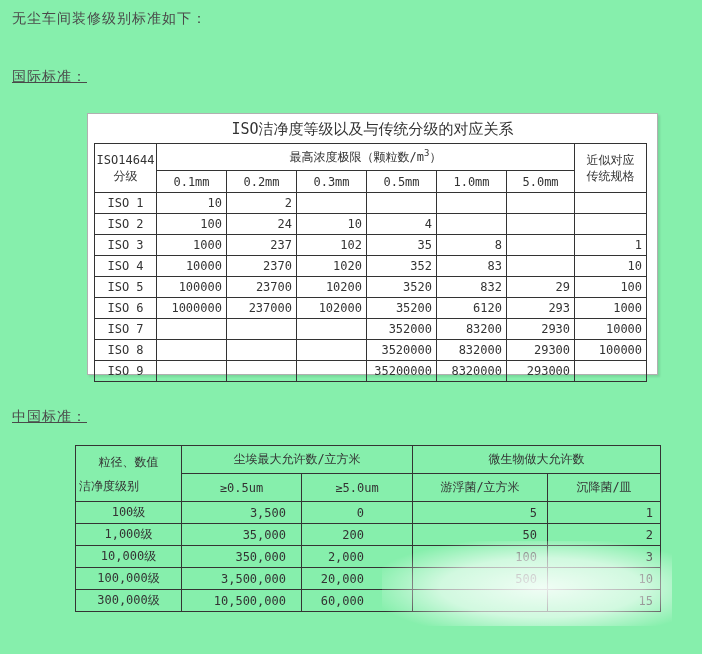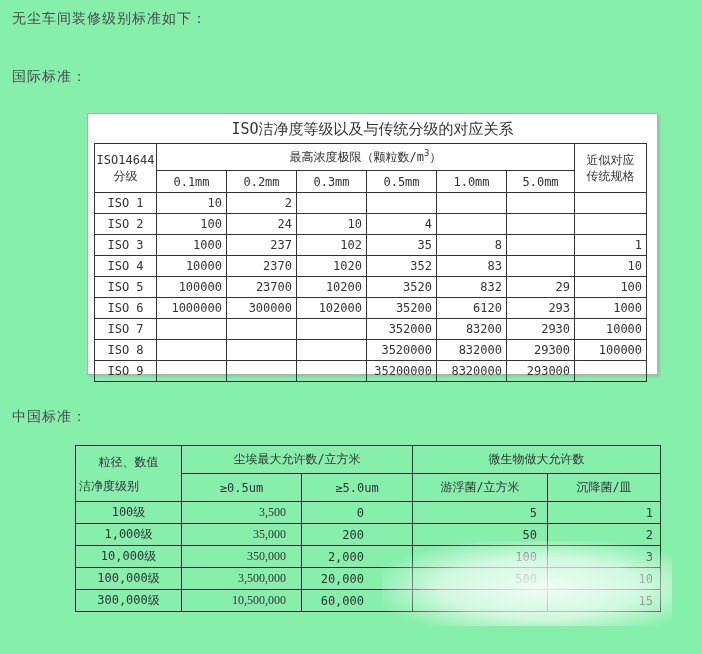--- a/index.html
+++ b/index.html
@@ -9,21 +9,21 @@
     overflow: hidden;
     background: #86efac;
     font-family: "DejaVu Sans", "Liberation Sans", sans-serif;
   }
   .intro-text {
     margin: 0; padding: 10px 0 0 12px;
     font-size: 14px; color: #4a4a4a; letter-spacing: 1px;
   }
   .section-label {
     margin: 0; padding: 0 0 0 12px;
-    font-size: 14px; color: #4a4a4a; letter-spacing: 1px;
+    font-size: 14px; color: #4a4a4a; letter-spacing: 1px; text-decoration: underline;
   }
   .section-label.intl { padding-top: 40px; }
   .section-label.cn   { padding-top: 33px; }
 
   
   .iso-box {
     margin: 27px 0 0 87px;
     width: 569px; height: 260px;
     border: 1px solid #b0b0b0;
     box-shadow: 2px 2px 2px rgba(0,0,0,0.10);
@@ -62,21 +62,21 @@
     font-weight: bold; font-size: 13px; color: #1a1a1a;
   }
   .cn-wrap { position: relative; margin: 19px 0 0 75px; width: 585px; }
   table.t2 { width: 585px; }
   table.t2 thead th { height: 27px; text-align: center; }
   table.t2 th.corner div.l1 { text-align: center; line-height: 24px; }
   table.t2 th.corner div.l2 { text-align: left; padding-left: 3px; line-height: 24px; }
   table.t2 tbody td { height: 21px; }
   table.t2 td.rowlabel { text-align: center; }
   table.t2 td.num { text-align: right; }
-  table.t2 td.c1 { padding-right: 15px; font-family: Liberation Serif, serif; }
+  table.t2 td.c1 { padding-right: 15px; }
   table.t2 td.c2 { padding-right: 48px; }
   table.t2 td.c3 { padding-right: 10px; }
   table.t2 td.c4 { padding-right: 7px; }
 
   
   .watermark-fade {
     position: absolute;
     right: -12px; bottom: -14px;
     width: 290px; height: 85px;
     pointer-events: none;
@@ -176,21 +176,21 @@
             <td class="num">23700</td>
             <td class="num">10200</td>
             <td class="num">3520</td>
             <td class="num">832</td>
             <td class="num">29</td>
             <td class="num">100</td>
           </tr>
           <tr>
             <td class="rowlabel">ISO 6</td>
             <td class="num">1000000</td>
-            <td class="num">300000</td>
+            <td class="num">237000</td>
             <td class="num">102000</td>
             <td class="num">35200</td>
             <td class="num">6120</td>
             <td class="num">293</td>
             <td class="num">1000</td>
           </tr>
           <tr>
             <td class="rowlabel">ISO 7</td>
             <td class="num"></td>
             <td class="num"></td>

